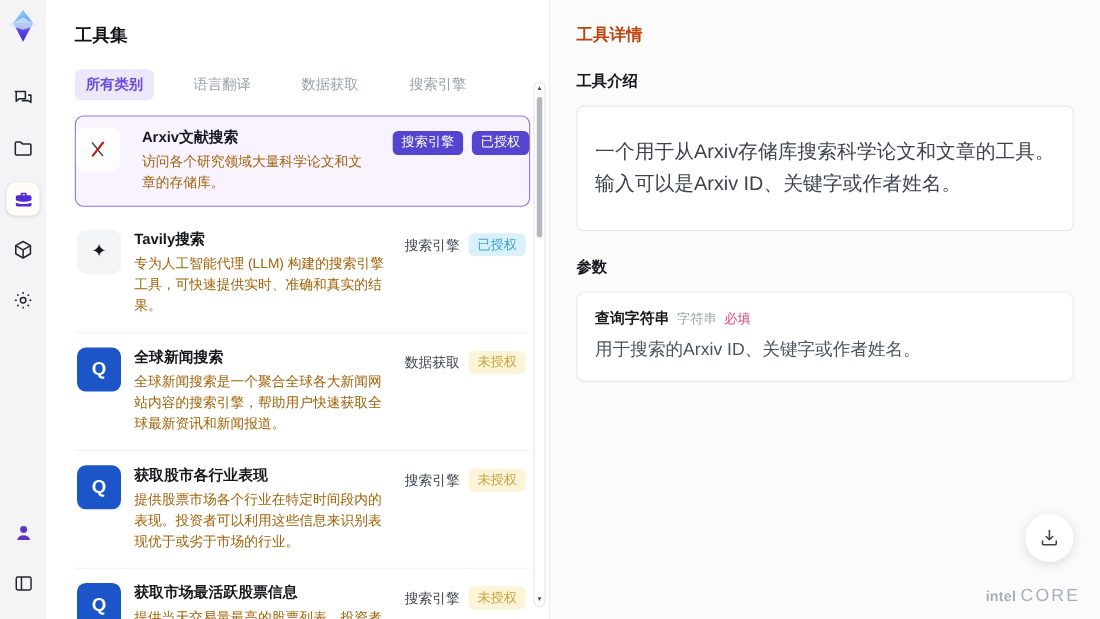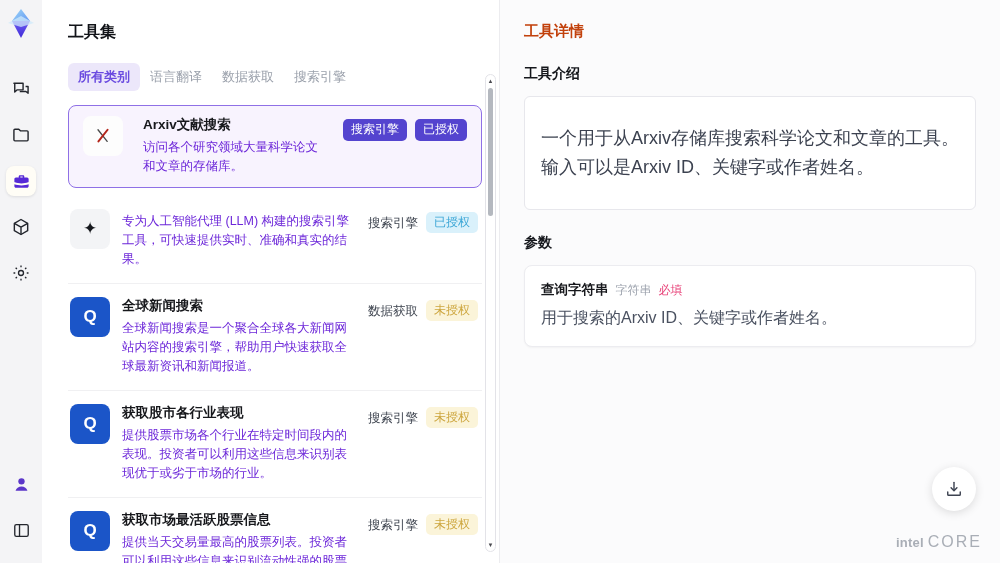--- a/index.html
+++ b/index.html
@@ -13,38 +13,38 @@
   .logo { width:32px; height:32px; margin-bottom:26px; }
   .rail-icon { width:30px; height:30px; border-radius:8px; display:flex;
     align-items:center; justify-content:center; margin:8px 0; cursor:pointer; }
   .rail-icon.active { background:#fffdf6; box-shadow:0 1px 3px rgba(0,0,0,.10); }
   .rail-spacer { flex:1; }
 
   
   .main { width:458px; flex:none; padding:16px 18px 0 26px; position:relative;
     border-right:1px solid #ececef; background:#fff; }
   .page-title { font-size:16px; font-weight:bold; color:#111318; margin:6px 0 20px; }
-  .tabs { display:flex; align-items:center; gap:0; margin-bottom:14px; }
+  .tabs { display:flex; align-items:center; gap:26px; margin-bottom:14px; }
   .tab { font-size:13px; color:#9aa0ab; padding:5px 10px; border-radius:6px; cursor:pointer; white-space:nowrap; }
   .tab.active { background:#ece7fa; color:#6a4be0; font-weight:bold; }
 
   .list { width:414px; }
   .card { display:flex; gap:12px; align-items:flex-start; }
   .card.selected { border:1.5px solid #8f70e6; background:#f8f3fe; border-radius:8px;
-    padding:10px 14px; margin-bottom:8px;gap:20px; }
+    padding:10px 0; margin-bottom:8px;gap:20px; }
   .card.row { padding:13px 4px 13px 2px; border-bottom:1px solid #f0f0f2; }
   .tool-icon { width:40px; height:40px; border-radius:8px; background:#f3f4f6; flex:none;
     display:flex; align-items:center; justify-content:center; }
   .tool-icon.white { background:#fdfdfd; }
   .tool-icon.blue { background:#1b55c8; }
   .tool-icon .glyph-q { color:#fff; font-weight:bold; font-size:17px; }
   .tool-icon .glyph-star { color:#16181d; font-size:17px; }
   .card-left { flex:1; min-width:0; padding-right:4px; }
   .tool-name { font-size:13.5px; font-weight:bold; color:#17181c; line-height:1.4; }
-  .tool-desc { font-size:12.5px; color:#6d28d9; line-height:1.55; margin-top:3px; }
+  .tool-desc { font-size:12.5px; color:#a16207; line-height:1.55; margin-top:3px; }
   .card-right { margin-left:auto; flex:none; display:flex; gap:8px; align-items:flex-start; padding-top:3px; }
   .badge { font-size:12px; padding:3px 8px; border-radius:5px; white-space:nowrap; line-height:1.3; }
   .badge.purple { background:#5444cf; color:#fff; }
   .badge.lblue  { background:#daf1fb; color:#3ba6d6; }
   .badge.yellow { background:#fbf4d9; color:#cda63e; }
   .cat-text { font-size:12.5px; color:#3f4550; white-space:nowrap; padding-top:3px; }
 
   
   .vscroll { position:absolute; top:74px; right:3px; width:11px; height:478px;
     background:#fff; border:1px solid #e3e3e8; border-radius:6px; }
@@ -176,20 +176,21 @@
           <span class="badge purple">搜索引擎</span>
           <span class="badge purple">已授权</span>
         </div>
       </div>
 
       <div class="card row">
         <div class="tool-icon">
           <span class="glyph-star">✦</span>
         </div>
         <div class="card-left">
+          <div class="tool-name">Tavily搜索</div>
           <div class="tool-desc">专为人工智能代理 (LLM) 构建的搜索引擎工具，可快速提供实时、准确和真实的结果。</div>
         </div>
         <div class="card-right">
           <span class="cat-text">搜索引擎</span>
           <span class="badge lblue">已授权</span>
         </div>
       </div>
 
       <div class="card row">
         <div class="tool-icon blue">

